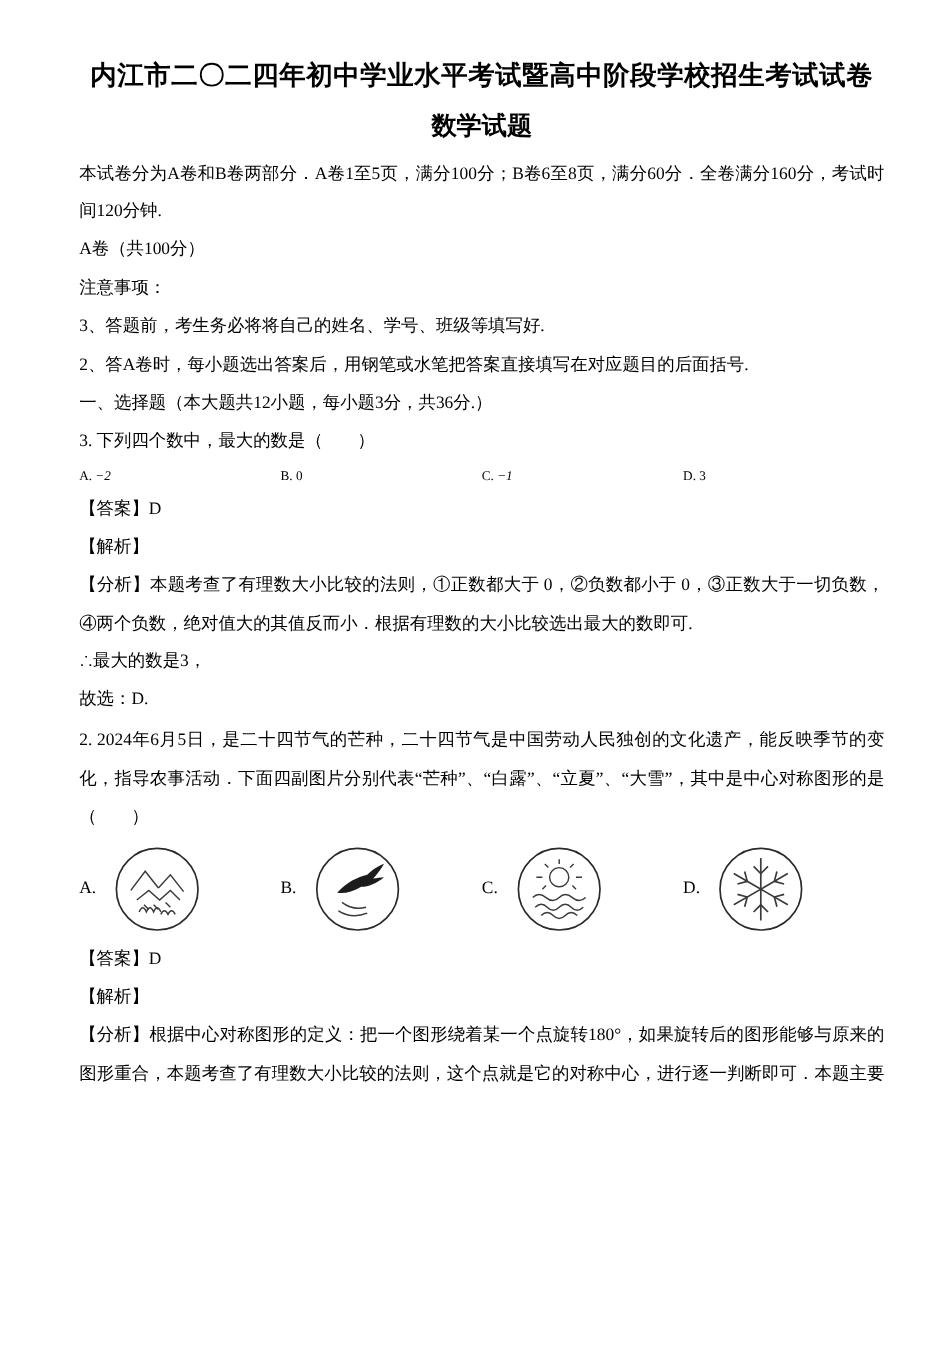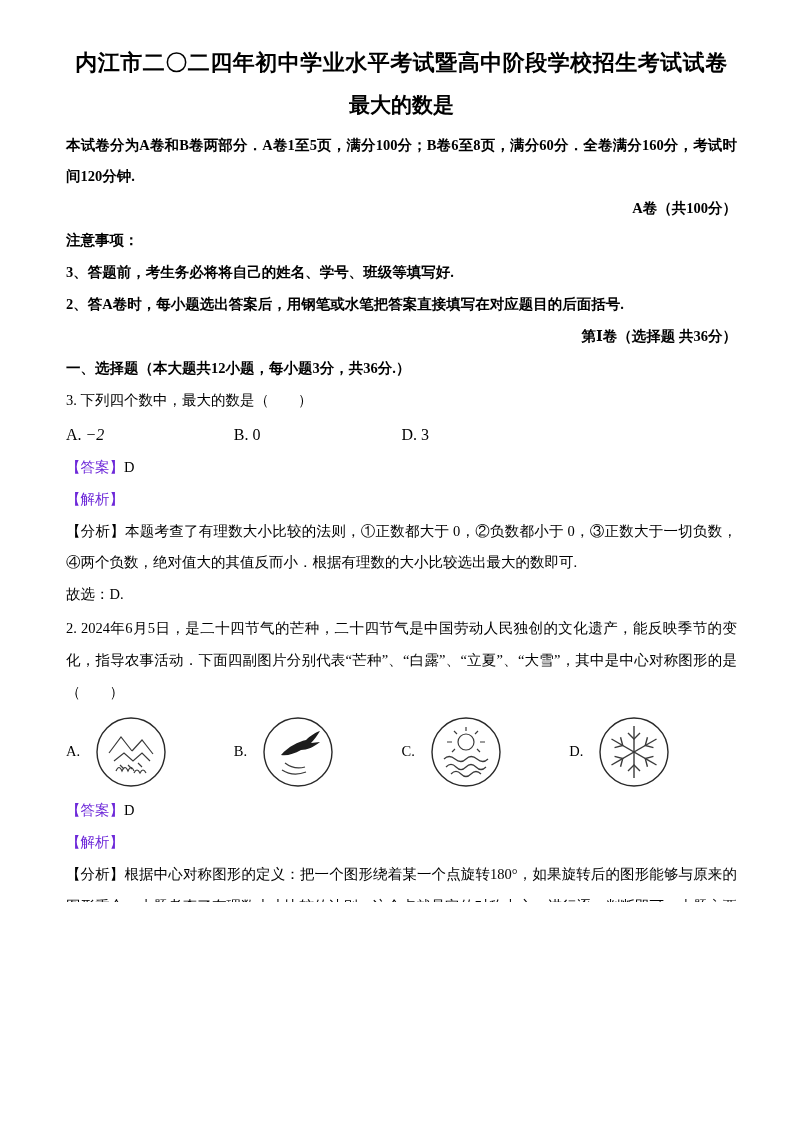--- a/index.html
+++ b/index.html
@@ -13,68 +13,69 @@
 
   .doc-title {
     text-align:center; font-weight:bold; font-size:22px; line-height:1.55;
     letter-spacing:0.5px;
   }
   .doc-subtitle {
     text-align:center; font-weight:bold; font-size:21px; line-height:1.5;
     margin-top:10px; margin-bottom:8px;
   }
   p.line { font-size:14.5px; line-height:2.2; text-align:justify; }
-  p.bold { font-weight:bold; }
-  p.center { text-align:right; }
+  p.bold { font-weight:normal; }
+  p.center { text-align:left; }
   .gap-sm { margin-top:2px; }
 
-  .options-row { display:flex; font-size:16px; line-height:2.2; }
+  .options-row { display:flex; font-size:11px; line-height:2.2; }
   .options-row .opt { width:25%; }
 
   .answer-line { font-size:14.5px; line-height:2.2; }
-  .label-accent { color:#6d28d9;margin-top:23px; }
+  .label-accent { color:#000000;margin-top:23px; }
 
   .math { font-style:italic; font-family:"Liberation Serif","DejaVu Serif",serif; }
 
   .img-options-row { display:flex; margin:6px 0 6px 0; }
   .img-opt { width:25%; display:flex; align-items:center; }
   .img-opt .opt-label { font-size:14.5px; margin-right:14px; }
   .img-opt svg { display:block; }
 </style>
 </head>
 <body>
 
 <div class="page">
 
   <h1 class="doc-title">内江市二〇二四年初中学业水平考试暨高中阶段学校招生考试试卷</h1>
-  <h2 class="doc-subtitle">最大的数是</h2>
+  <h2 class="doc-subtitle">数学试题</h2>
 
   <p class="line bold">本试卷分为A卷和B卷两部分．A卷1至5页，满分100分；B卷6至8页，满分60分．全卷满分160分，考试时间120分钟.</p>
 
   <p class="line bold center">A卷（共100分）</p>
 
   <p class="line bold">注意事项：</p>
   <p class="line bold">3、答题前，考生务必将将自己的姓名、学号、班级等填写好.</p>
   <p class="line bold">2、答A卷时，每小题选出答案后，用钢笔或水笔把答案直接填写在对应题目的后面括号.</p>
 
-  <p class="line bold center">第Ⅰ卷（选择题 共36分）</p>
   <p class="line bold">一、选择题（本大题共12小题，每小题3分，共36分.）</p>
 
   <p class="line">3. 下列四个数中，最大的数是（　　）</p>
 
   <div class="options-row">
     <div class="opt"><span>A.</span>&nbsp;<span class="math">−2</span></div>
     <div class="opt"><span>B.</span>&nbsp;<span>0</span></div>
+    <div class="opt"><span>C.</span>&nbsp;<span class="math">−1</span></div>
     <div class="opt"><span>D.</span>&nbsp;<span>3</span></div>
   </div>
 
   <p class="answer-line"><span class="label-accent">【答案】</span><span>D</span></p>
   <p class="answer-line"><span class="label-accent">【解析】</span></p>
 
   <p class="line">【分析】本题考查了有理数大小比较的法则，①正数都大于 0，②负数都小于 0，③正数大于一切负数，④两个负数，绝对值大的其值反而小．根据有理数的大小比较选出最大的数即可.</p>
+  <p class="line">∴最大的数是3，</p>
   <p class="line">故选：D.</p>
 
   <p class="line gap-sm">2. 2024年6月5日，是二十四节气的芒种，二十四节气是中国劳动人民独创的文化遗产，能反映季节的变化，指导农事活动．下面四副图片分别代表“芒种”、“白露”、“立夏”、“大雪”，其中是中心对称图形的是（　　）</p>
 
   <div class="img-options-row">
 
     <div class="img-opt">
       <span class="opt-label">A.</span>
       <span>
         <svg width="74" height="74" viewBox="0 0 74 74">

